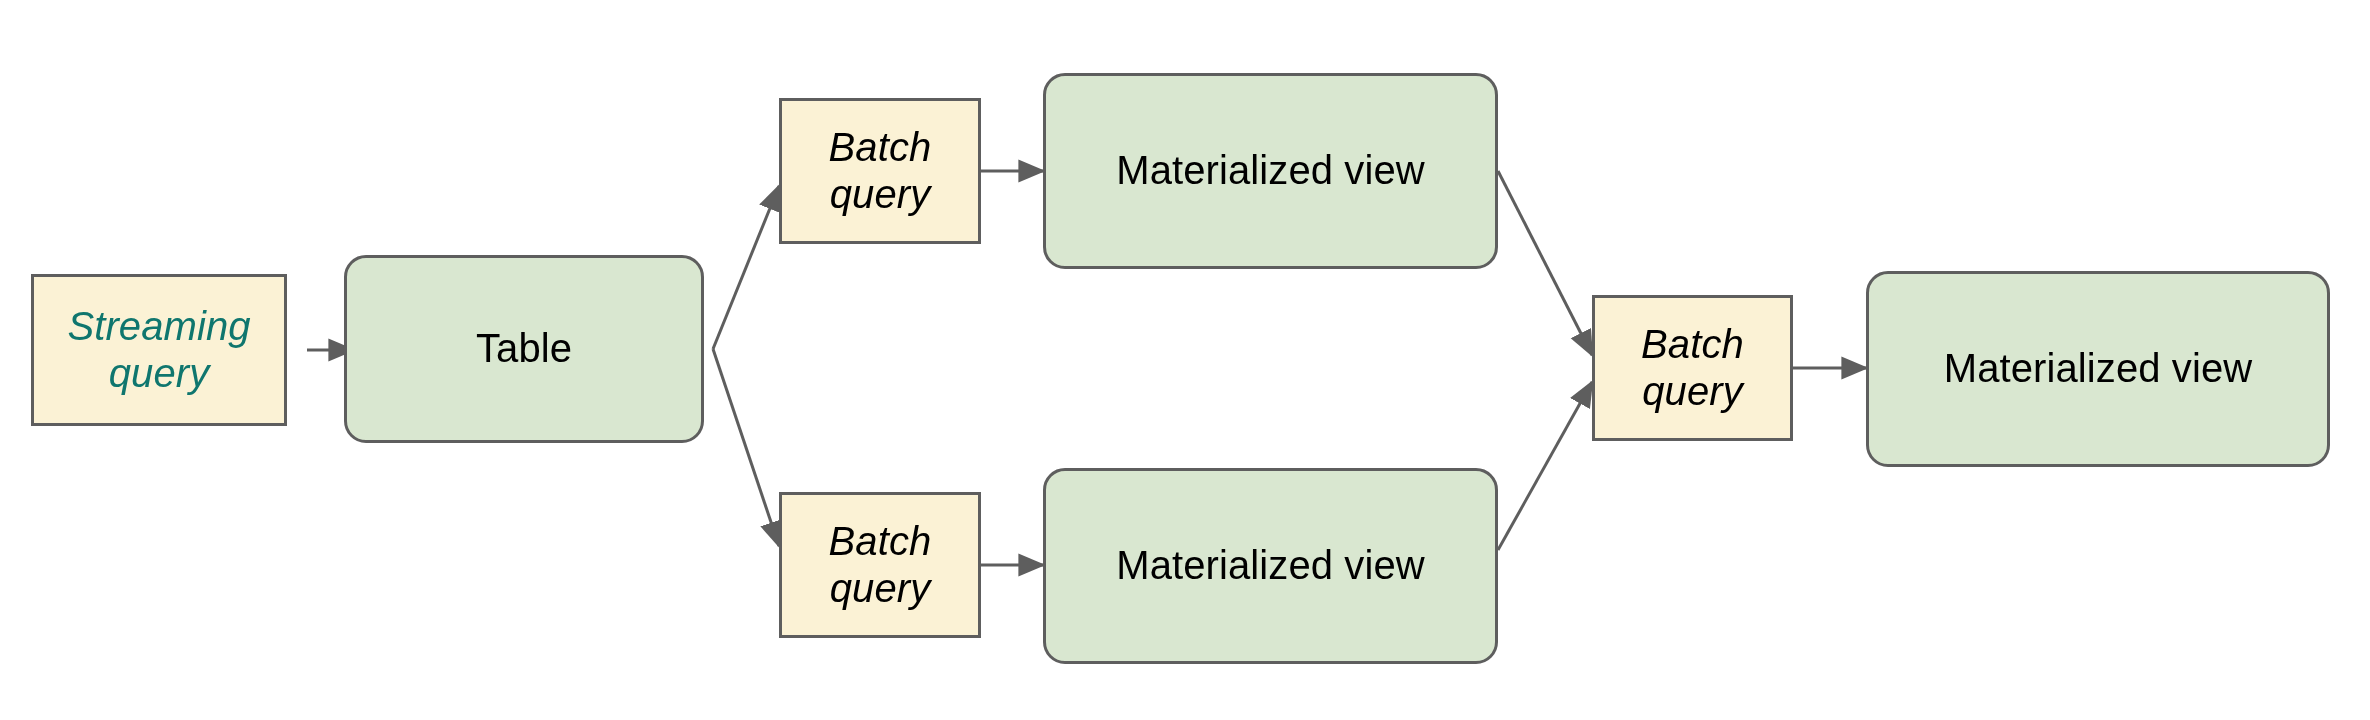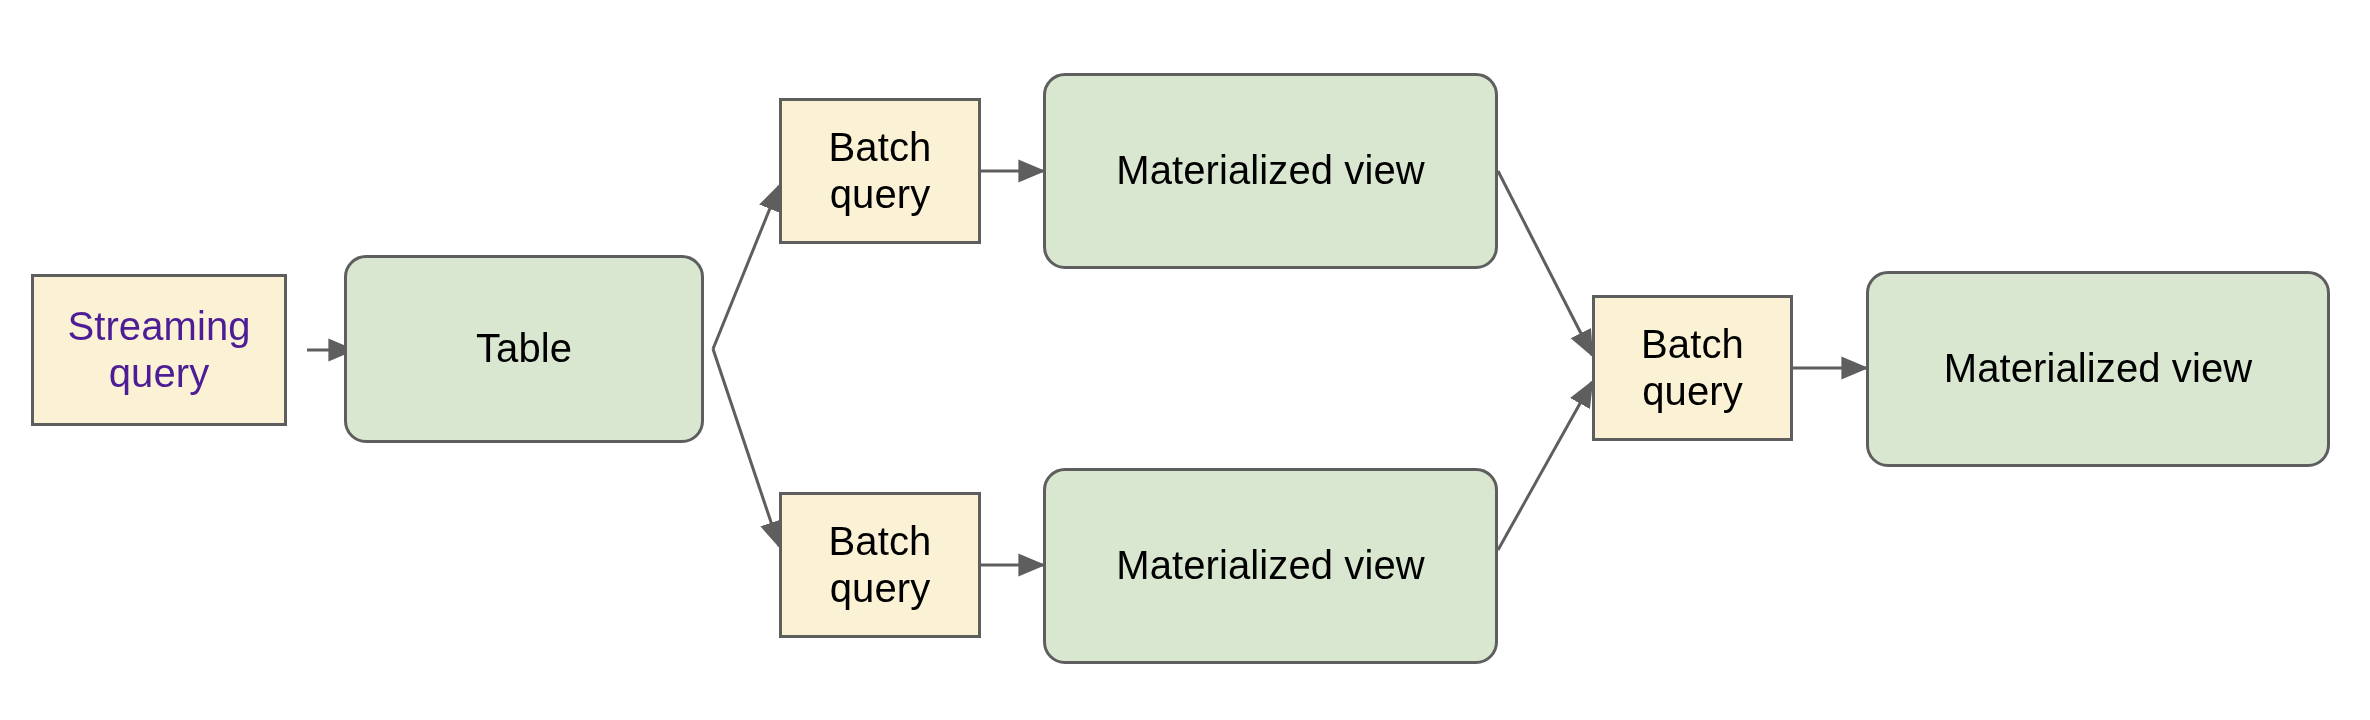--- a/index.html
+++ b/index.html
@@ -40,20 +40,21 @@
     font-size: 40px;
     line-height: 1.18;
     letter-spacing: 0.1px;
     border: 3px solid #5e5e5e;
     white-space: pre-line;
     z-index: 2;
   }
   .node-query {
     background: #fbf2d5;
     border-radius: 0;
+    font-style: italic;
   }
   .node-store {
     background: #d9e7d0;
     border-radius: 22px;
     justify-content: flex-end;
   }
   .node-label {
     display: block;
     width: 100%;
     white-space: pre-line;
@@ -74,21 +75,21 @@
     <line stroke="#5e5e5e" stroke-width="3" marker-end="url(#arrowhead)" x1="307" y1="350" x2="353" y2="350"></line>
     <line stroke="#5e5e5e" stroke-width="3" marker-end="url(#arrowhead)" x1="713" y1="349" x2="779" y2="186"></line>
     <line stroke="#5e5e5e" stroke-width="3" marker-end="url(#arrowhead)" x1="713" y1="349" x2="779" y2="546"></line>
     <line stroke="#5e5e5e" stroke-width="3" marker-end="url(#arrowhead)" x1="981" y1="171" x2="1043" y2="171"></line>
     <line stroke="#5e5e5e" stroke-width="3" marker-end="url(#arrowhead)" x1="981" y1="565" x2="1043" y2="565"></line>
     <line stroke="#5e5e5e" stroke-width="3" marker-end="url(#arrowhead)" x1="1498" y1="171" x2="1592" y2="355"></line>
     <line stroke="#5e5e5e" stroke-width="3" marker-end="url(#arrowhead)" x1="1498" y1="550" x2="1592" y2="382"></line>
     <line stroke="#5e5e5e" stroke-width="3" marker-end="url(#arrowhead)" x1="1793" y1="368" x2="1866" y2="368"></line>
   </svg>
 
-  <div class="node node-query" style="left: 31px; top: 274px; width: 256px; height: 152px; border-color: rgb(94, 94, 94); color: #4c1d95; background: rgb(251, 242, 213); border-radius: 0px;">
+  <div class="node node-query" style="left: 31px; top: 274px; width: 256px; height: 152px; border-color: rgb(94, 94, 94); color: #0f766e; background: rgb(251, 242, 213); border-radius: 0px;">
     <span class="node-label">Streaming
 query</span>
   </div>
 
   <div class="node node-store" style="left: 344px; top: 255px; width: 360px; height: 188px; border-color: rgb(94, 94, 94); color: rgb(0, 0, 0); background: rgb(217, 231, 208);">
     <span class="node-label">Table</span>
   </div>
 
   <div class="node node-query" style="left: 779px; top: 98px; width: 202px; height: 146px; border-color: rgb(94, 94, 94); color: rgb(0, 0, 0); background: rgb(251, 242, 213); border-radius: 0px;">
     <span class="node-label">Batch

